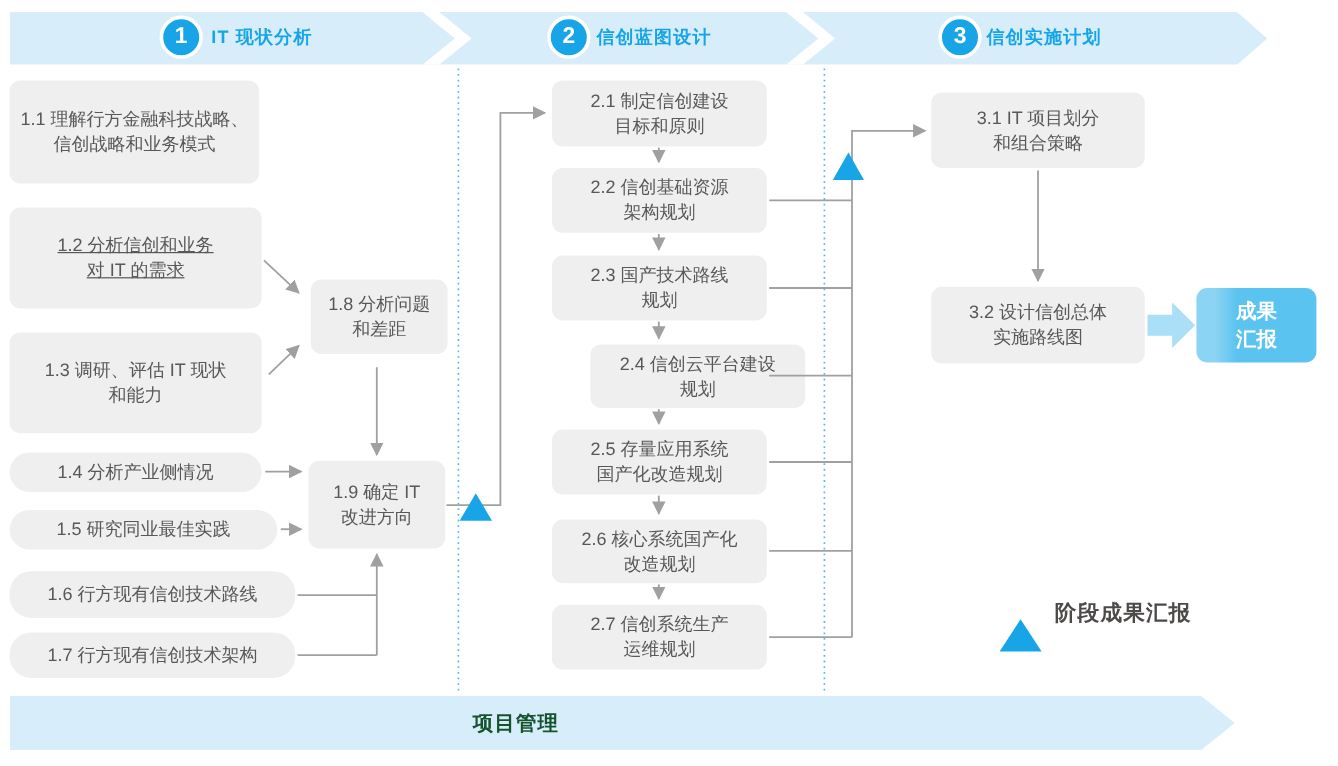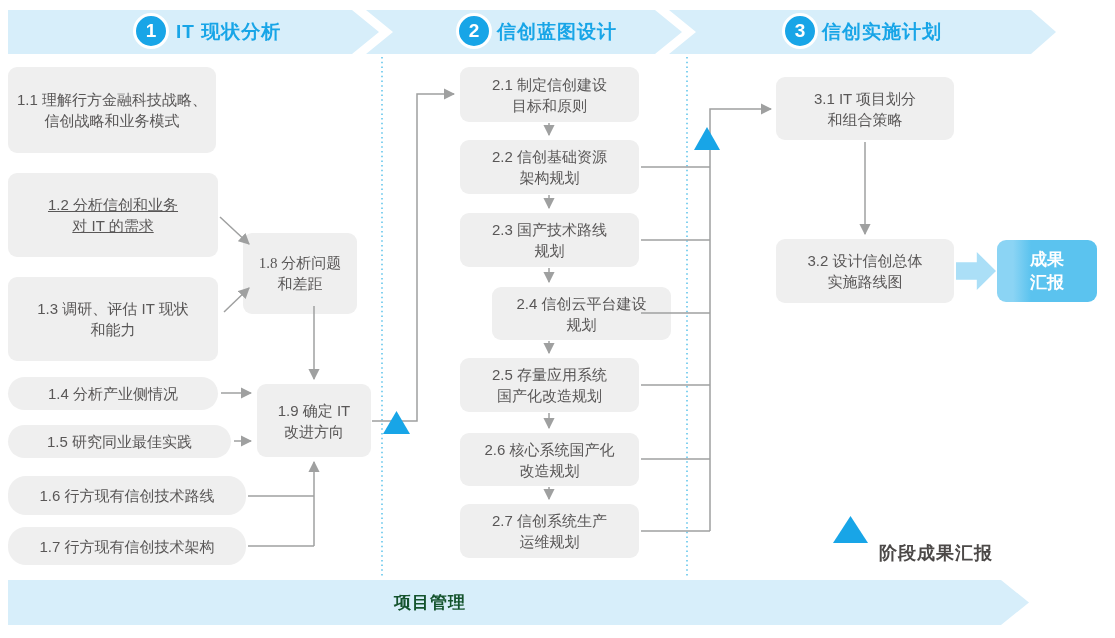--- a/index.html
+++ b/index.html
@@ -10,21 +10,21 @@
   }
   .band{position:absolute;background:#D7EEFA;}
   .band-chevron{position:absolute;background:#ffffff;}
   .phase-circle{
     position:absolute;width:30px;height:30px;border-radius:50%;
     background:#18A5E7;border:3px solid #ffffff;color:#ffffff;
     font-weight:bold;font-size:19px;text-align:center;line-height:30px;
   }
   .phase-title{
     position:absolute;top:10px;height:44px;line-height:44px;
-    color:#18A5E7;font-weight:bold;font-size:19px;letter-spacing:1px;
+    color:#18A5E7;font-weight:bold;font-size:15px;letter-spacing:1px;
   }
   .box{
     position:absolute;background:#EFEFEF;border-radius:9px;
     display:flex;align-items:center;justify-content:center;text-align:center;
     color:#595757;font-size:15px;line-height:21px;white-space:pre-line;
   }
   .pill{border-radius:18px;}
   .result-box{
     position:absolute;left:997px;top:240px;width:100px;height:62px;border-radius:9px;
     background:linear-gradient(90deg,#8BD4F4 0px,#8BD4F4 16px,#5BC3EF 34px);
@@ -33,21 +33,21 @@
   }
   .fat-arrow{
     position:absolute;left:956px;top:252px;width:40px;height:38px;background:#ABDFF7;
     clip-path:polygon(0 27%,52% 27%,52% 0,100% 50%,52% 100%,52% 73%,0 73%);
   }
   .footer-label{
     position:absolute;top:580px;height:45px;line-height:45px;
     color:#14532d;font-weight:bold;font-size:17px;letter-spacing:1px;
   }
   .legend-label{
-    position:absolute;left:879px;top:540px;height:27px;line-height:27px;
+    position:absolute;left:879px;top:498px;height:27px;line-height:27px;
     color:#4C4948;font-weight:bold;font-size:18px;letter-spacing:1px;
   }
   svg.overlay{position:absolute;left:0;top:0;pointer-events:none;}
 </style>
 </head>
 <body>
 
 <div id="canvas">
 
   <div class="band" style="left:8px;top:10px;width:1050px;height:44px;
@@ -69,21 +69,21 @@
   <div class="box" style="left:8px;top:67px;width:208px;height:86px;">1.1 理解行方金融科技战略、
 信创战略和业务模式</div>
   <div class="box" style="left:8px;top:173px;width:210px;height:84px;text-decoration:underline;">1.2 分析信创和业务
 对 IT 的需求</div>
   <div class="box" style="left:8px;top:277px;width:210px;height:84px;">1.3 调研、评估 IT 现状
 和能力</div>
   <div class="box pill" style="left:8px;top:377px;width:210px;height:33px;">1.4 分析产业侧情况</div>
   <div class="box pill" style="left:8px;top:425px;width:223px;height:33px;">1.5 研究同业最佳实践</div>
   <div class="box pill" style="left:8px;top:476px;width:238px;height:39px;">1.6 行方现有信创技术路线</div>
   <div class="box pill" style="left:8px;top:527px;width:238px;height:38px;">1.7 行方现有信创技术架构</div>
-  <div class="box" style="left:243px;top:233px;width:114px;height:81px;font-family:Liberation Serif, serif;">1.8 分析问题
+  <div class="box" style="left:259px;top:233px;width:114px;height:62px;">1.8 分析问题
 和差距</div>
   <div class="box" style="left:257px;top:384px;width:114px;height:73px;">1.9 确定 IT
 改进方向</div>
 
   <div class="box" style="left:460px;top:67px;width:179px;height:55px;">2.1 制定信创建设
 目标和原则</div>
   <div class="box" style="left:460px;top:140px;width:179px;height:54px;">2.2 信创基础资源
 架构规划</div>
   <div class="box" style="left:460px;top:213px;width:179px;height:54px;">2.3 国产技术路线
 规划</div>

